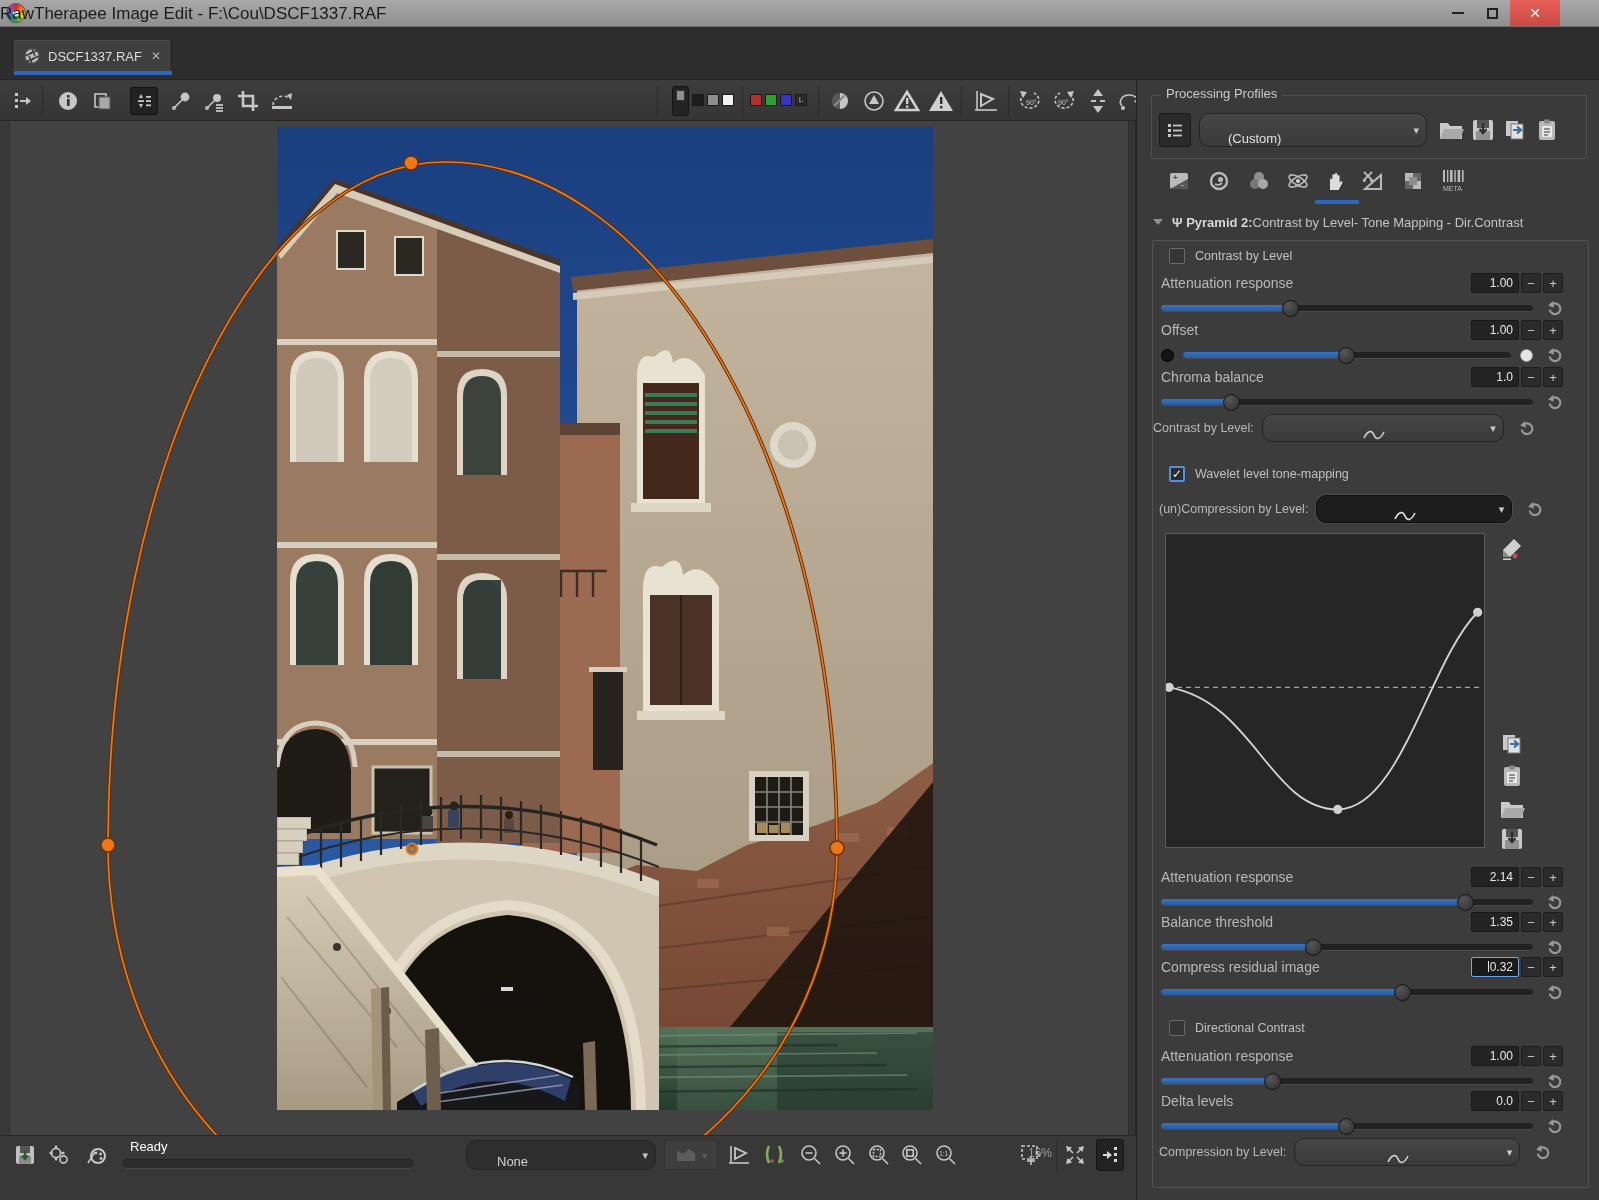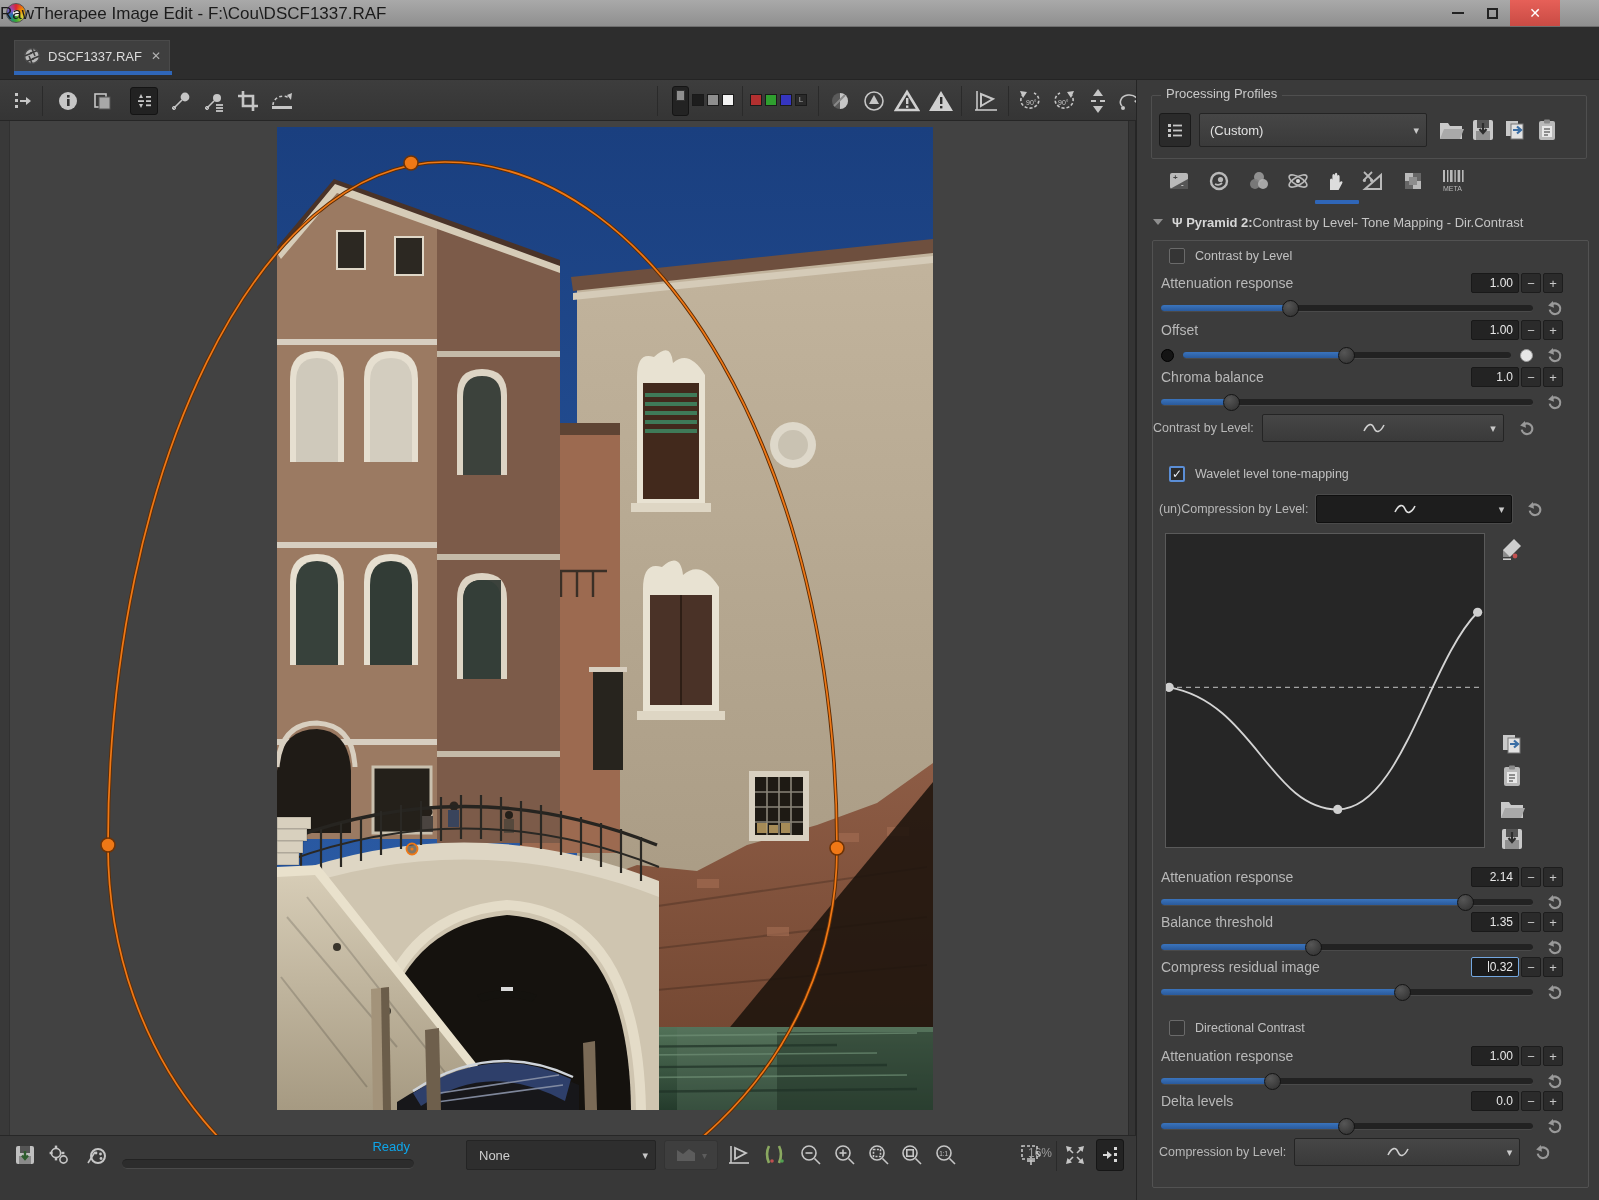--- a/index.html
+++ b/index.html
@@ -44,25 +44,25 @@
   
   .canvas{position:absolute;left:0;top:121px;width:1136px;height:1014px;background:#424242;}
   .canvas-leftstrip{position:absolute;left:0;top:0;width:10px;height:1014px;background:#393939;border-right:1px solid #313131;}
   .photo{position:absolute;left:277px;top:6px;width:656px;height:983px;}
   .overlay{position:absolute;left:0;top:0;width:1136px;height:1014px;pointer-events:none;}
   .divider{position:absolute;left:1128px;top:0;width:8px;height:1014px;background:#343434;border-left:1px solid #2a2a2a;border-right:1px solid #262626;}
 
   
   .bottombar{position:absolute;left:0;top:1135px;width:1136px;height:65px;background:#383838;border-top:1px solid #272727;}
   .bbi{position:absolute;top:6px;width:26px;height:26px;display:flex;align-items:center;justify-content:center;}
-  .status-label{position:absolute;left:130px;top:3px;width:280px;text-align:right;font-size:13px;color:#0ea5e9;}
+  .status-label{position:absolute;left:130px;top:3px;width:280px;text-align:left;font-size:13px;color:#ffffff;}
   .progress{position:absolute;left:122px;top:23px;width:292px;height:10px;background:#2c2c2c;
     border-radius:5px;border-top:1px solid #222;border-bottom:1px solid #4a4a4a;}
-  .dd{position:relative;background:linear-gradient(#464646,#3a3a3a);border:1px solid #242424;border-radius:2px;
-    display:flex;align-items:center;}
+  .dd{position:relative;background:linear-gradient(#464646,#3a3a3a);border:1px solid #242424;border-radius:10px;
+    display:flex;align-items:flex-end;padding-left:18px;}
   .dd .dd-arrow{position:absolute;right:7px;top:50%;transform:translateY(-50%);color:#c8c8c8;font-size:11px;}
   .none-dd{position:absolute;left:466px;top:4px;width:190px;height:30px;background:#2e2e2e;}
   .none-dd .dd-text{font-size:13px;color:#cfcfcf;padding-left:12px;}
   .disabled-btn{position:absolute;left:664px;top:4px;width:54px;height:30px;background:#3e3e3e;
     border:1px solid #333;border-radius:3px;display:flex;align-items:center;justify-content:center;gap:5px;}
   .zoom-pct{position:absolute;left:972px;top:10px;width:40px;font-size:12px;color:#9d9d9d;text-align:center;margin-left:48px;}
   .bb-toggle{position:absolute;left:1096px;top:3px;width:28px;height:32px;background:#232323;
     border:1px solid #161616;border-radius:3px;display:flex;align-items:center;justify-content:center;}
 
   

